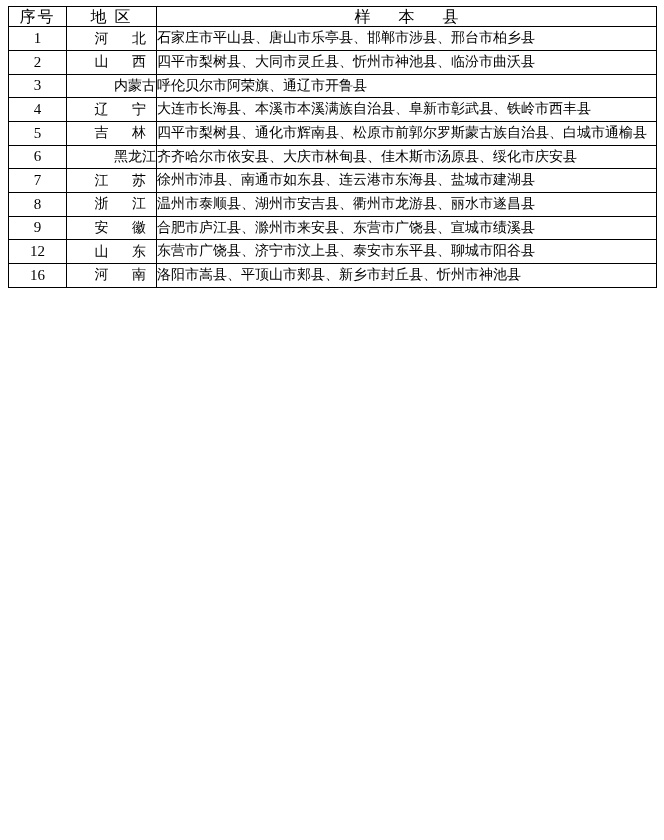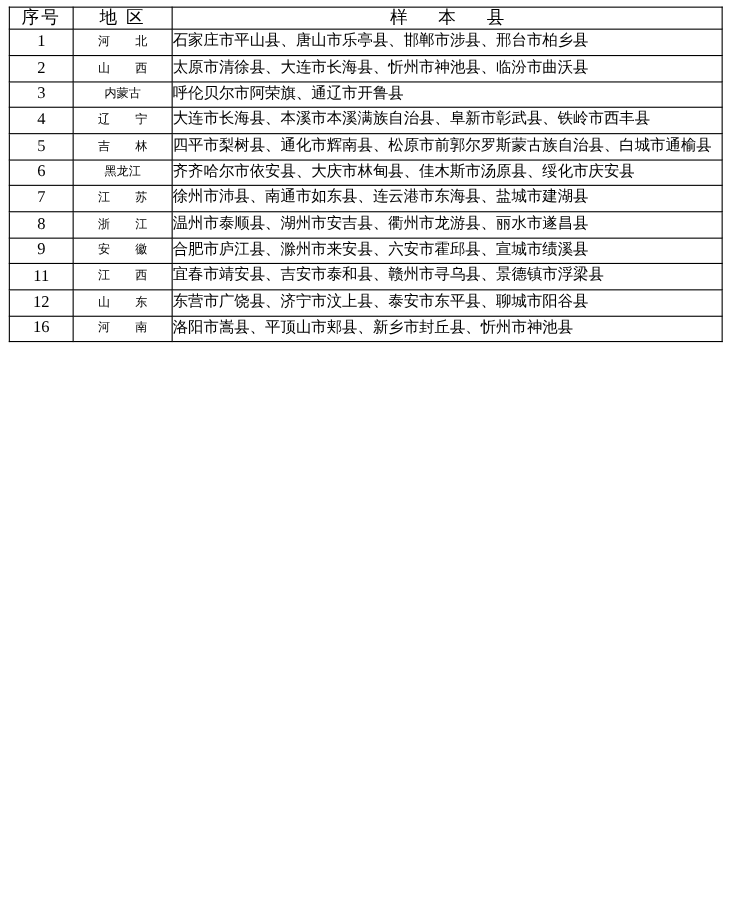--- a/index.html
+++ b/index.html
@@ -49,22 +49,22 @@
     letter-spacing: 12px;
     text-indent: 12px;
   }
   .idx-cell {
     text-align: center;
     font-size: 15px;
     padding: 4px 0;
     line-height: 1.4;
   }
   .region-cell {
-    text-align: center;
-    font-size: 11px;
+    text-align: right;
+    font-size: 14px;
     padding: 4px 2px;
     line-height: 1.4;
   }
   .region-cell .spaced2 {
     letter-spacing: 10px;
     text-indent: 10px;
     display: inline-block;
   }
   .region-cell .spaced3 {
     letter-spacing: 0px;
@@ -99,21 +99,21 @@
     </thead>
     <tbody>
         <tr>
           <td class="idx-cell">1</td>
           <td class="region-cell"><span class="spaced2">河 北</span></td>
           <td class="counties-cell">石家庄市平山县、唐山市乐亭县、邯郸市涉县、邢台市柏乡县</td>
         </tr>
         <tr>
           <td class="idx-cell">2</td>
           <td class="region-cell"><span class="spaced2">山 西</span></td>
-          <td class="counties-cell">太原市清徐县、大连市长海县、忻州市神池县、临汾市曲沃县</td>
+          <td class="counties-cell">四平市梨树县、大同市灵丘县、忻州市神池县、临汾市曲沃县</td>
         </tr>
         <tr>
           <td class="idx-cell">3</td>
           <td class="region-cell"><span class="spaced3">内蒙古</span></td>
           <td class="counties-cell">呼伦贝尔市阿荣旗、通辽市开鲁县</td>
         </tr>
         <tr>
           <td class="idx-cell">4</td>
           <td class="region-cell"><span class="spaced2">辽 宁</span></td>
           <td class="counties-cell">大连市长海县、本溪市本溪满族自治县、阜新市彰武县、铁岭市西丰县</td>
@@ -134,26 +134,21 @@
           <td class="counties-cell">徐州市沛县、南通市如东县、连云港市东海县、盐城市建湖县</td>
         </tr>
         <tr>
           <td class="idx-cell">8</td>
           <td class="region-cell"><span class="spaced2">浙 江</span></td>
           <td class="counties-cell">温州市泰顺县、湖州市安吉县、衢州市龙游县、丽水市遂昌县</td>
         </tr>
         <tr>
           <td class="idx-cell">9</td>
           <td class="region-cell"><span class="spaced2">安 徽</span></td>
-          <td class="counties-cell">合肥市庐江县、滁州市来安县、六安市霍邱县、宣城市绩溪县</td>
-        </tr>
-        <tr>
-          <td class="idx-cell">11</td>
-          <td class="region-cell"><span class="spaced2">江 西</span></td>
-          <td class="counties-cell">宜春市靖安县、吉安市泰和县、赣州市寻乌县、景德镇市浮梁县</td>
+          <td class="counties-cell">合肥市庐江县、滁州市来安县、东营市广饶县、宣城市绩溪县</td>
         </tr>
         <tr>
           <td class="idx-cell">12</td>
           <td class="region-cell"><span class="spaced2">山 东</span></td>
           <td class="counties-cell">东营市广饶县、济宁市汶上县、泰安市东平县、聊城市阳谷县</td>
         </tr>
         <tr>
           <td class="idx-cell">16</td>
           <td class="region-cell"><span class="spaced2">河 南</span></td>
           <td class="counties-cell">洛阳市嵩县、平顶山市郏县、新乡市封丘县、忻州市神池县</td>

